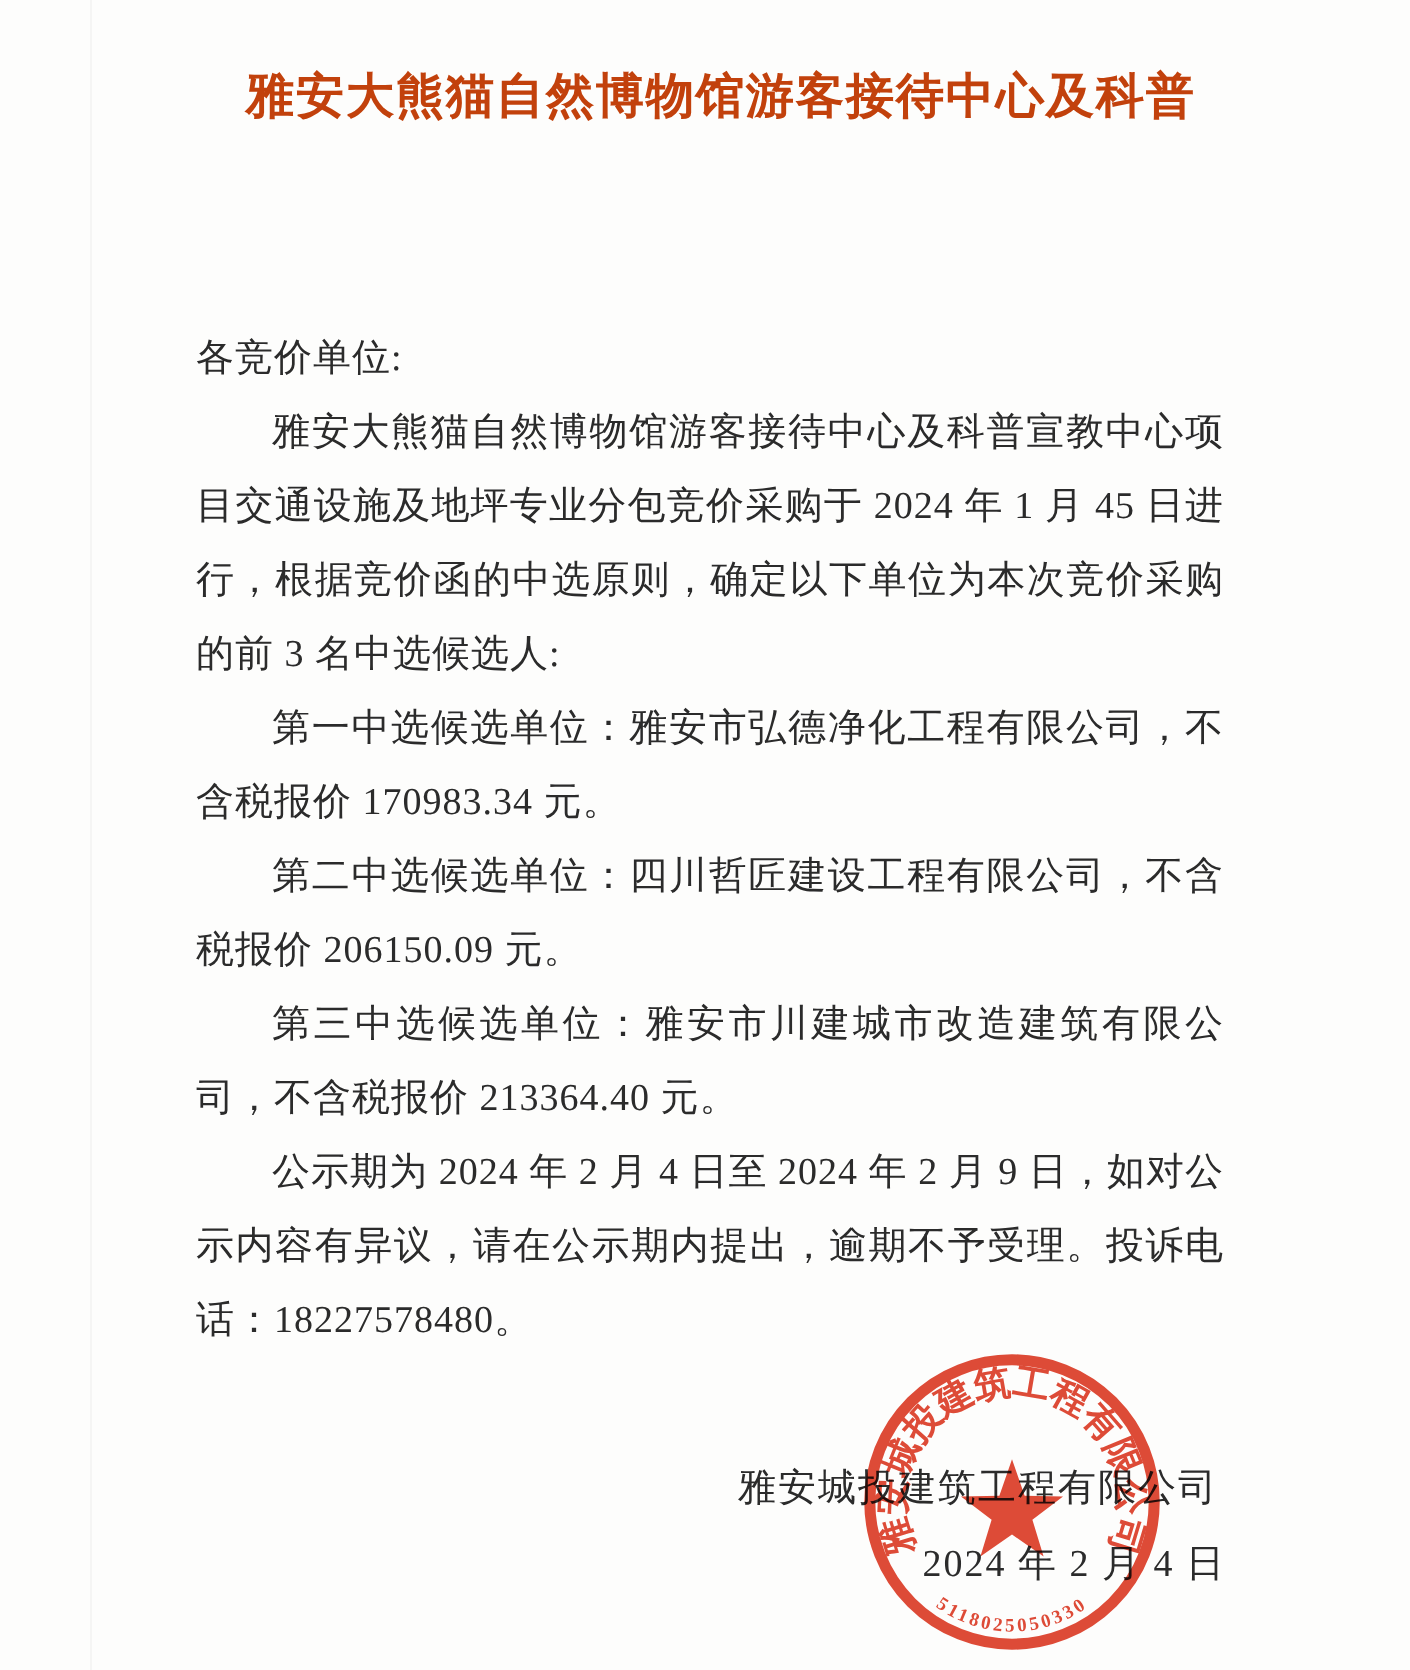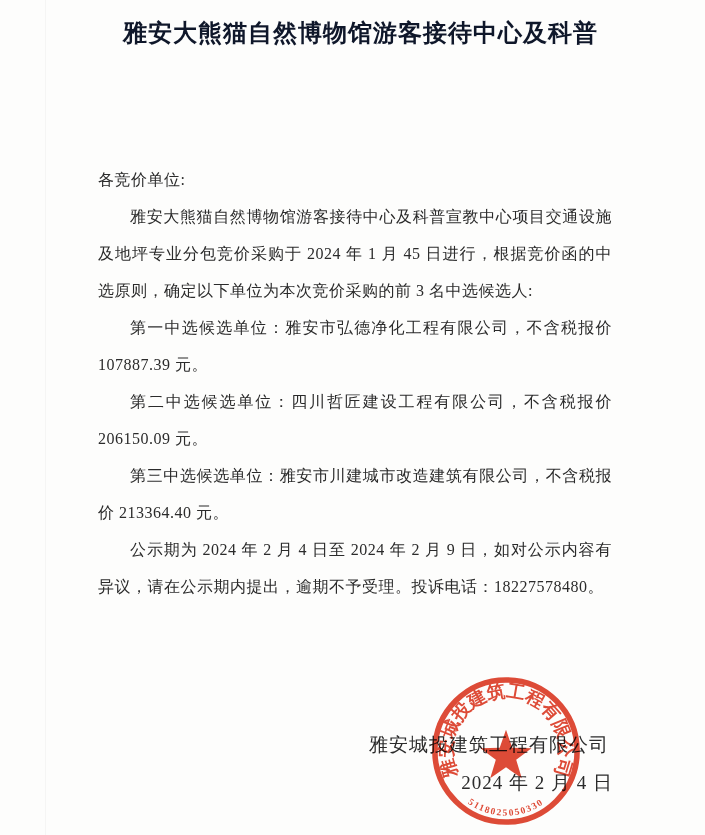--- a/index.html
+++ b/index.html
@@ -10,31 +10,31 @@
     overflow:hidden;
     font-family:"Liberation Serif","DejaVu Serif",serif;
     color:#2b2b2b;
   }
   .fold-line{
     position:absolute;left:45px;top:0;width:1px;height:835px;
     background:rgba(0,0,0,0.03);
   }
   .title{
     position:absolute;left:0;right:0;top:14px;
-    margin:0;
+    margin:16px;
     text-align:center;
     font-size:24px;font-weight:bold;
     line-height:38px;
-    color:#0f172a;
+    color:#c2410c;
     letter-spacing:1px;
     padding-left:16px;
   }
   .body-text{
     position:absolute;left:98px;right:93px;top:161px;
-    font-size:16px;line-height:37px;
+    font-size:19px;line-height:37px;
     text-align:justify;
     text-justify:inter-character;
     letter-spacing:0.5px;
   }
   .body-text p{margin:0;text-indent:2em;}
   .body-text p.salutation{text-indent:0;}
   .signature-block{
     position:absolute;right:92px;top:726px;
     text-align:right;
     font-size:19px;line-height:38px;
@@ -60,21 +60,21 @@
 
   <div class="fold-line"></div>
 
   <h1 class="title">
     <div>雅安大熊猫自然博物馆游客接待中心及科普</div>
   </h1>
 
   <div class="body-text">
     <p class="salutation">各竞价单位:</p>
     <p>雅安大熊猫自然博物馆游客接待中心及科普宣教中心项目交通设施及地坪专业分包竞价采购于 2024 年 1 月 45 日进行，根据竞价函的中选原则，确定以下单位为本次竞价采购的前 3 名中选候选人:</p>
-    <p>第一中选候选单位：雅安市弘德净化工程有限公司，不含税报价 107887.39 元。</p>
+    <p>第一中选候选单位：雅安市弘德净化工程有限公司，不含税报价 170983.34 元。</p>
     <p>第二中选候选单位：四川哲匠建设工程有限公司，不含税报价 206150.09 元。</p>
     <p>第三中选候选单位：雅安市川建城市改造建筑有限公司，不含税报价 213364.40 元。</p>
     <p>公示期为 2024 年 2 月 4 日至 2024 年 2 月 9 日，如对公示内容有异议，请在公示期内提出，逾期不予受理。投诉电话：18227578480。</p>
   </div>
 
   <div class="signature-block">
     <div class="signature-company">雅安城投建筑工程有限公司</div>
     <div class="signature-date">2024 年 2 月 4 日</div>
   </div>
 

